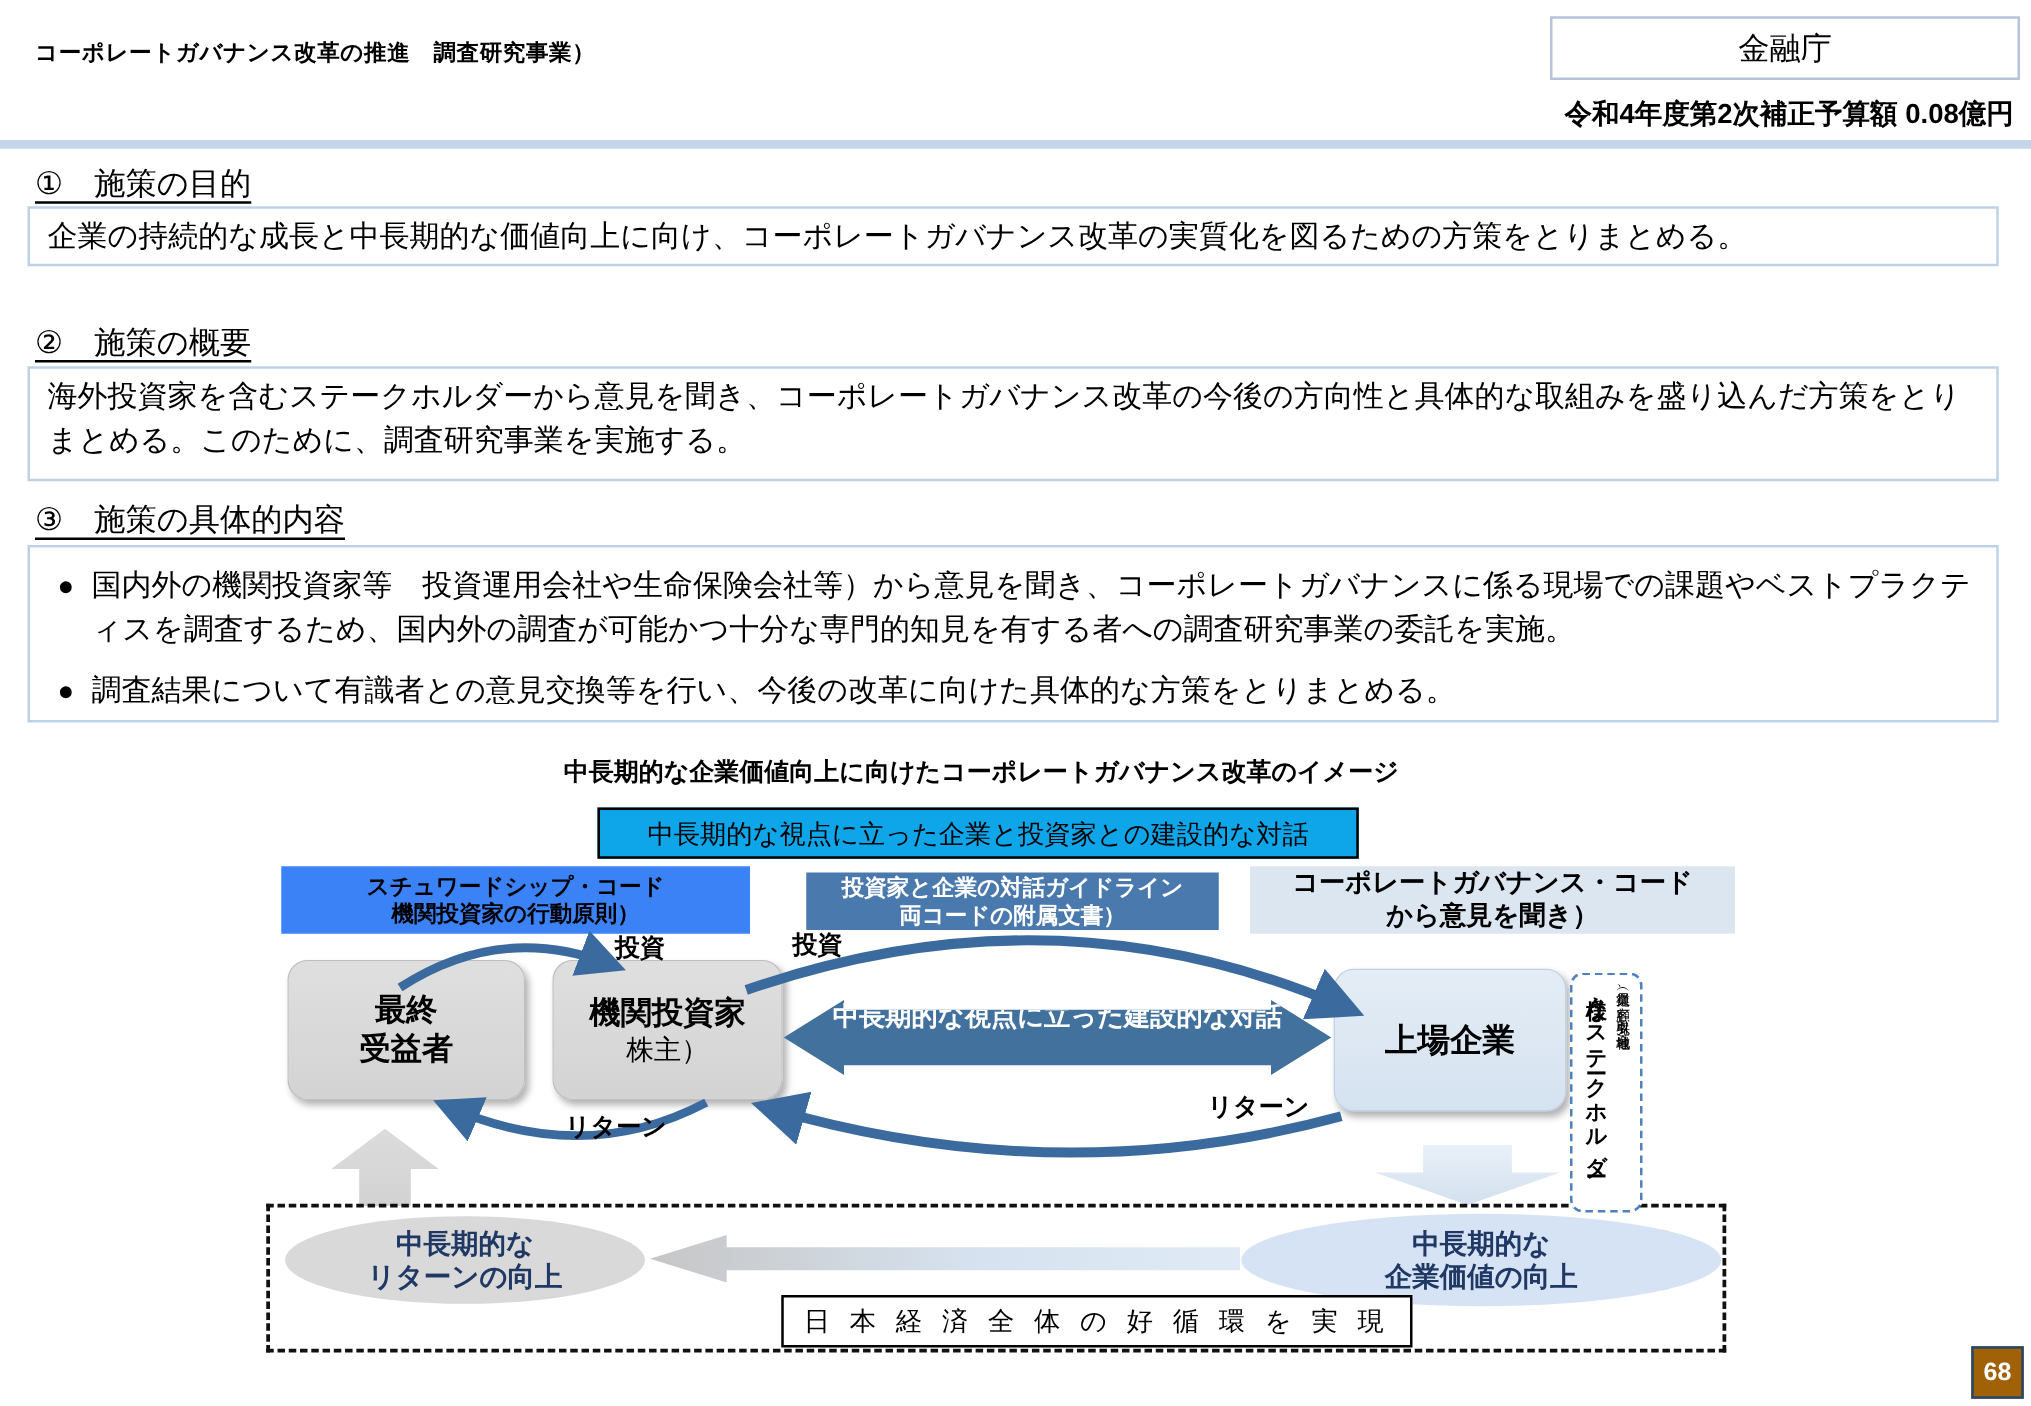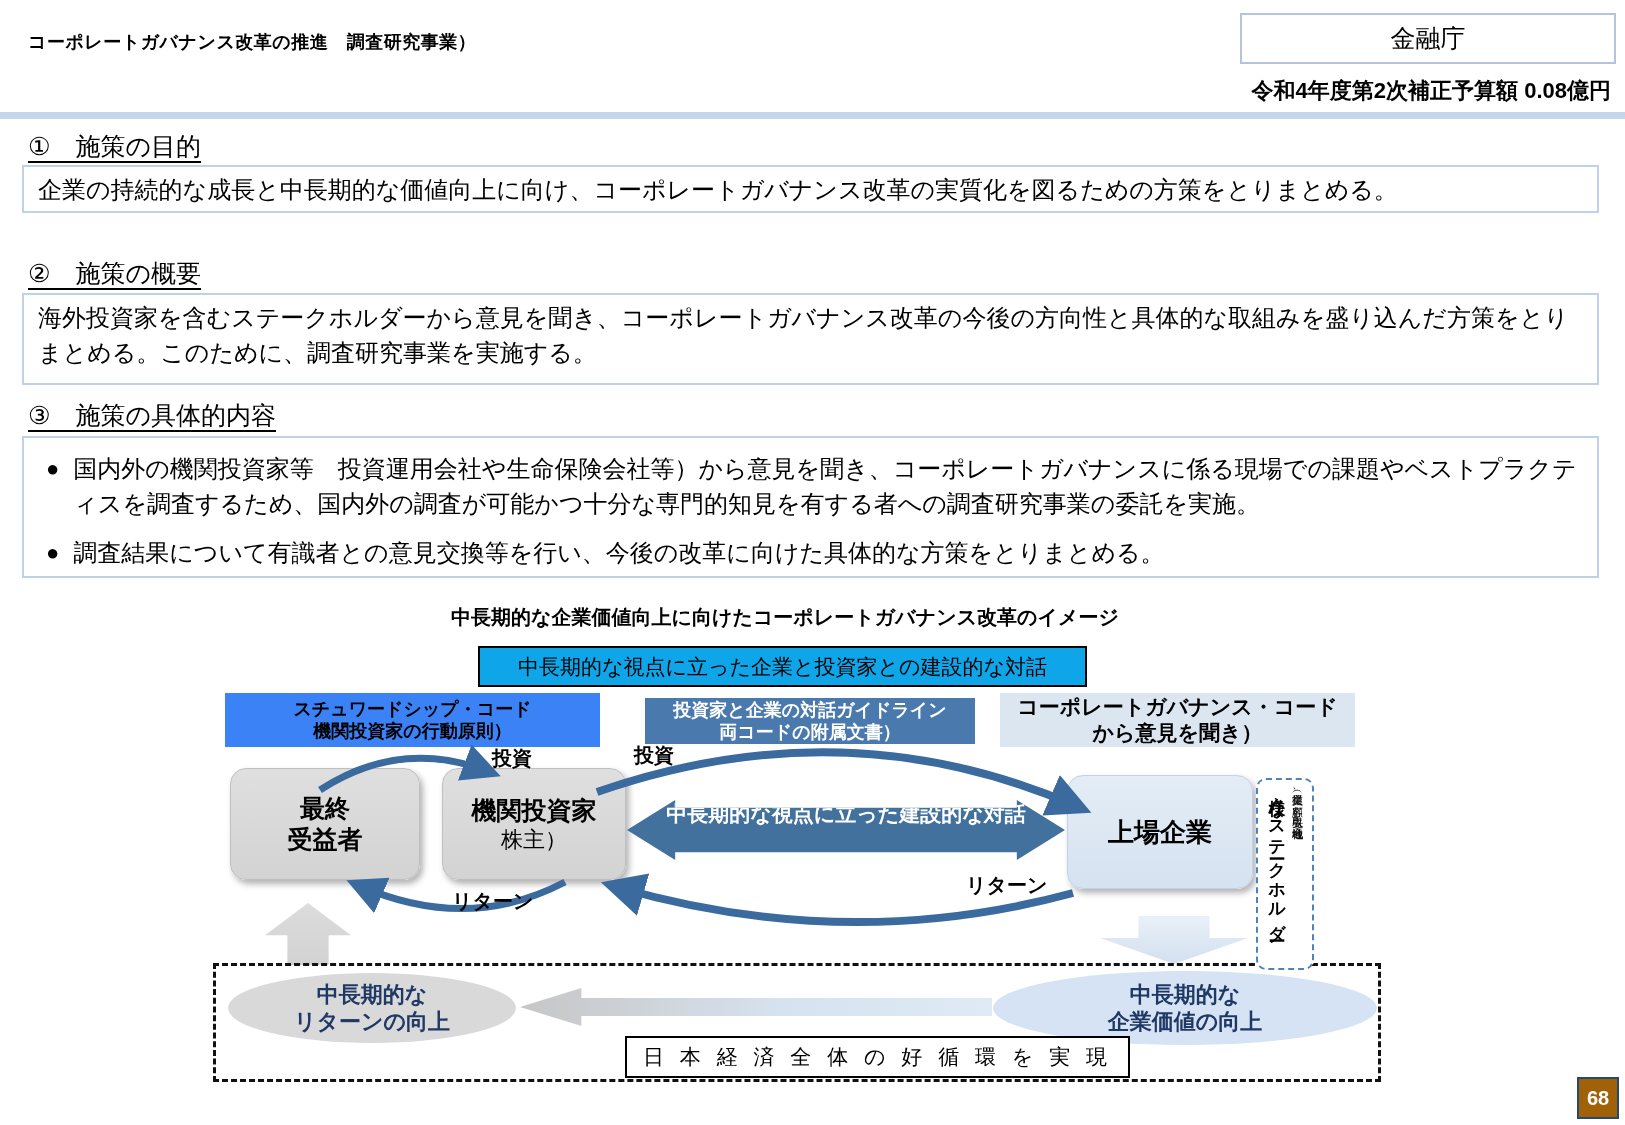--- a/index.html
+++ b/index.html
@@ -26,21 +26,21 @@
   .bullet .bm{font-size:22px;line-height:1.5}
   .bullet .bt{flex:1}
   
   .dg-caption{position:absolute;left:0;top:604px;width:1570px;text-align:center;font-size:20px;font-weight:bold}
   .dg-banner{position:absolute;left:478px;top:646px;width:605px;height:37px;border:2.5px solid #000;
     display:flex;align-items:center;justify-content:center;font-size:21px;font-weight:normal;background:#0ea5e9;z-index:2}
   .hdr-box{position:absolute;display:flex;flex-direction:column;align-items:center;justify-content:center;
     font-weight:bold;text-align:center;line-height:1.25;z-index:2}
   #hdr-steward{left:225px;top:693px;width:375px;height:54px;background:#3b82f6;font-size:18px}
   #hdr-guide{left:645px;top:698px;width:330px;height:46px;background:#4a79ad;color:#fff;font-size:18px}
-  #hdr-cg{left:1000px;top:693px;width:355px;height:54px;background:#dce6f1;font-size:21px}
+  #hdr-cg{left:1000px;top:693px;width:388px;height:54px;background:#dce6f1;font-size:21px}
   .node{position:absolute;border-radius:16px;display:flex;flex-direction:column;align-items:center;justify-content:center;
     text-align:center;z-index:2;box-shadow:3px 4px 6px rgba(0,0,0,.30)}
   .node .l1{font-size:25px;font-weight:bold;line-height:1.25}
   .node .l2{font-size:22px;line-height:1.25}
   #nd-ben{left:230px;top:768px;width:188px;height:110px;background:linear-gradient(180deg,#dfdfdf,#d3d3d3);border:1px solid #bfbfbf}
   #nd-ben .l2{font-size:25px;font-weight:bold}
   #nd-inv{left:442px;top:768px;width:182px;height:110px;background:linear-gradient(180deg,#dfdfdf,#d3d3d3);border:1px solid #bfbfbf}
   #nd-listed{left:1067px;top:775px;width:184px;height:112px;background:linear-gradient(180deg,#e4edf6,#d5e2f0);border:1px solid #c0d2e6}
   #nd-listed .l1{font-size:26px}
   .arcs{position:absolute;left:0;top:600px;z-index:3;pointer-events:none}

